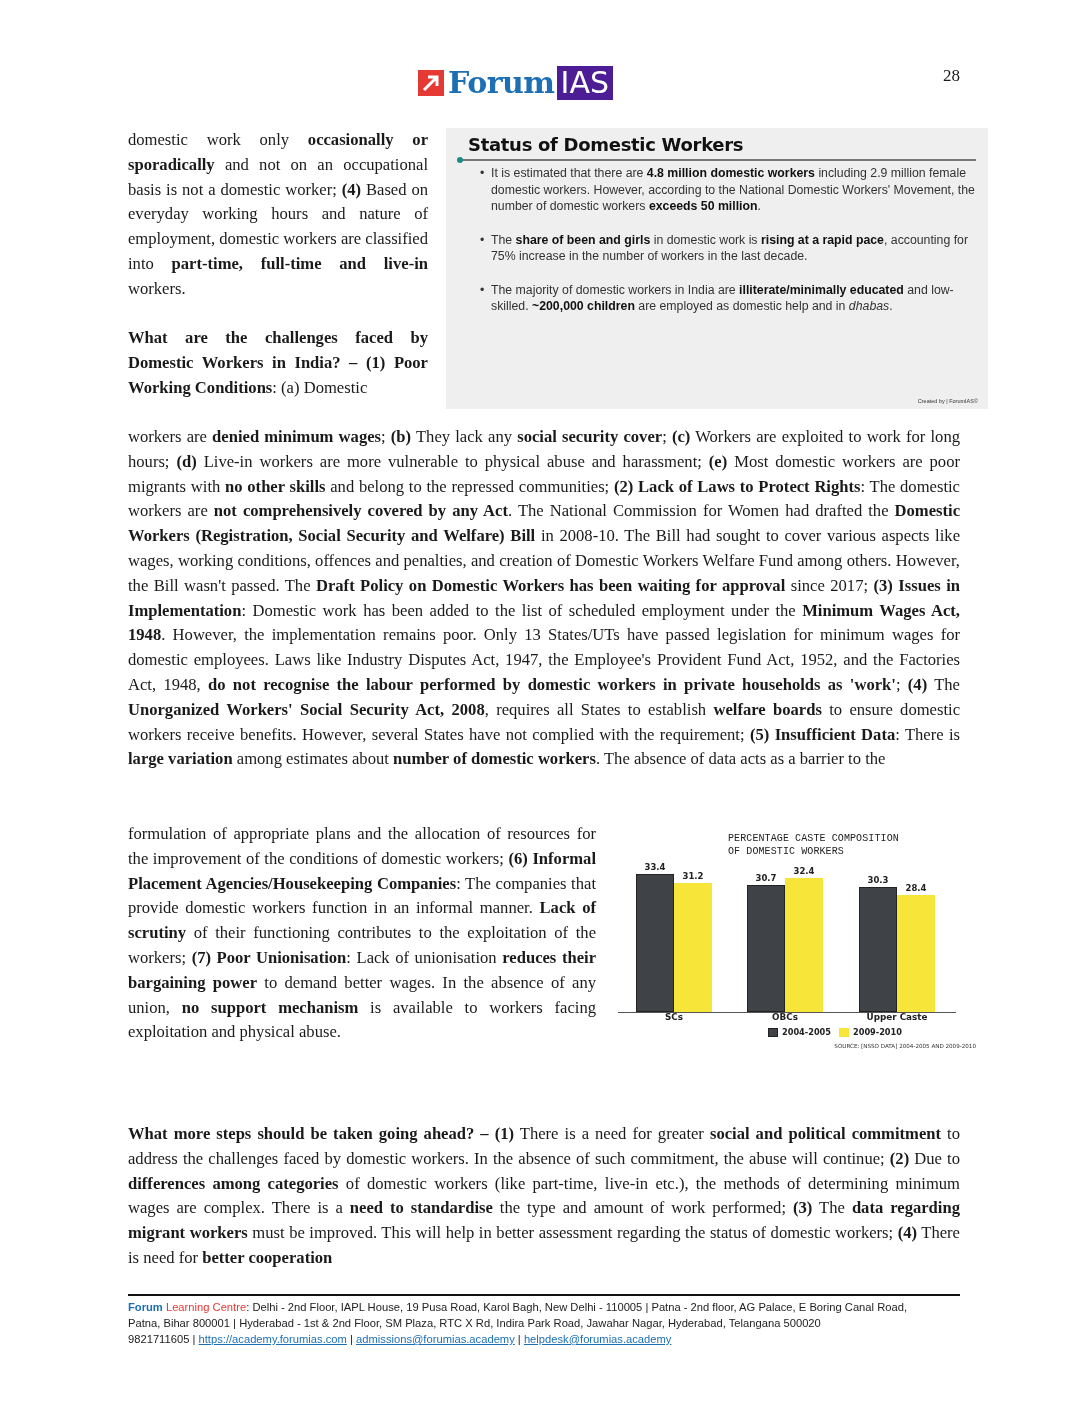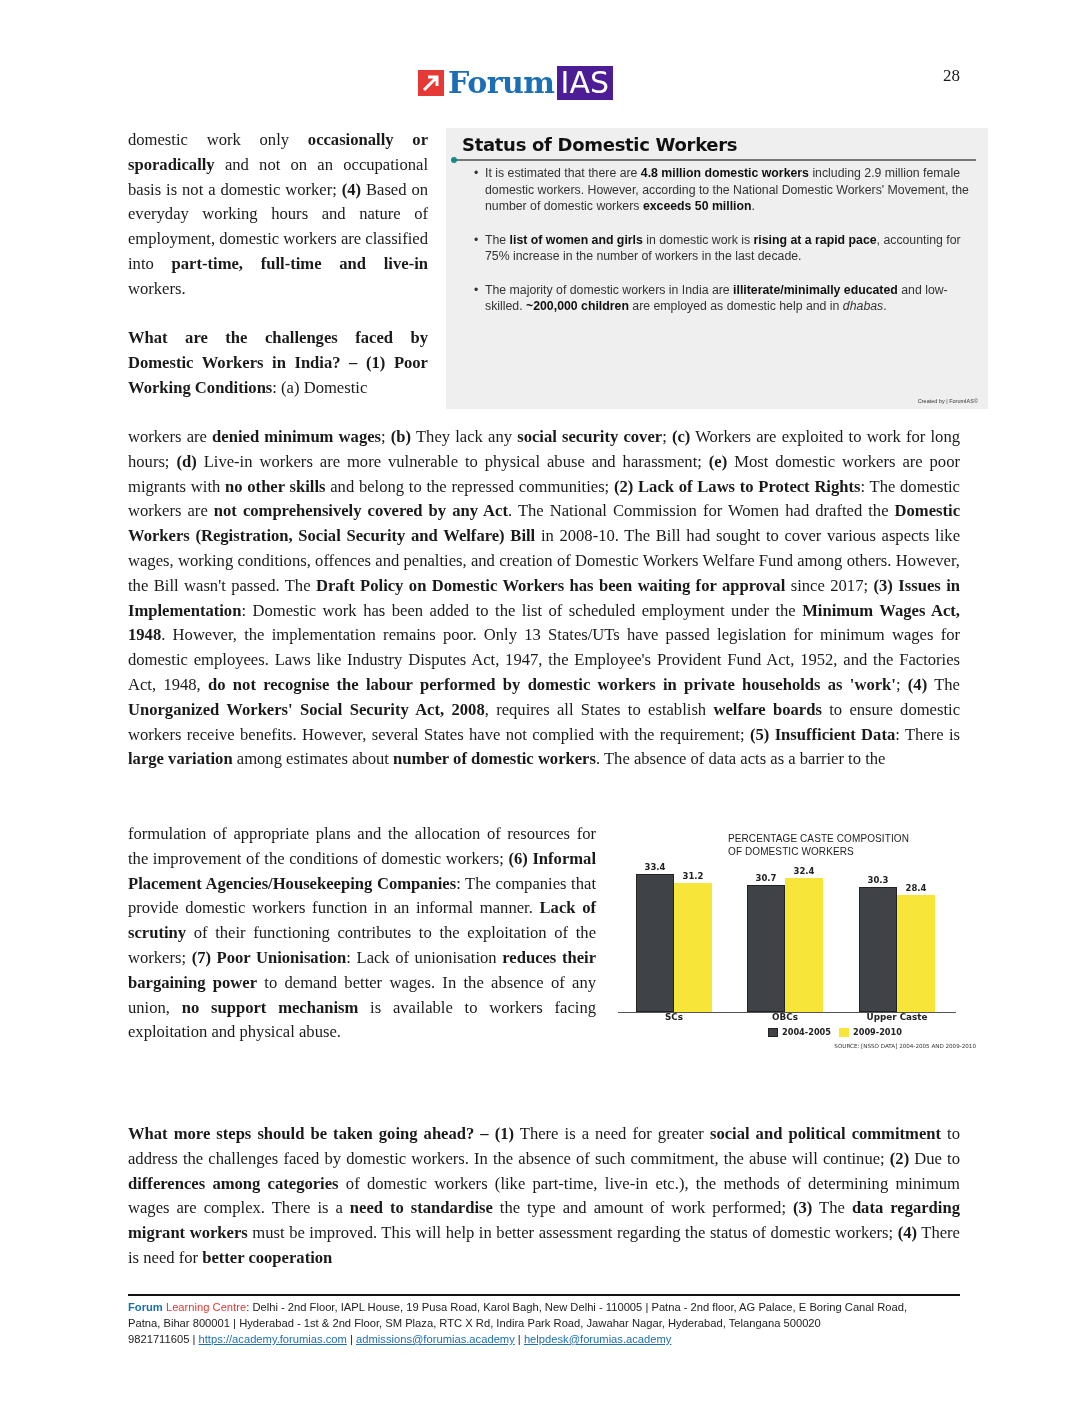--- a/index.html
+++ b/index.html
@@ -17,33 +17,33 @@
   
   .text { font-family: "Liberation Serif", serif; font-size: 16.6px; line-height: 24.8px; text-align: justify; color: #1a1a1a; }
   .text b { font-weight: bold; }
   .col-left-top { position: absolute; left: 128px; top: 128px; width: 300px; }
   .full-1 { position: absolute; left: 128px; top: 425px; width: 832px; }
   .col-left-mid { position: absolute; left: 128px; top: 822px; width: 468px; }
   .full-2 { position: absolute; left: 128px; top: 1122px; width: 832px; }
   .gap { height: 24.8px; }
 
   
-  .info-box { position: absolute; left: 446px; top: 128px; width: 542px; height: 281px; background: #efefef; padding: 6px 12px 0 10px; }
+  .info-box { position: absolute; left: 446px; top: 128px; width: 542px; height: 281px; background: #efefef; padding: 6px 12px 0 16px; }
   .info-title { font-family: "DejaVu Sans", sans-serif; font-weight: bold; font-size: 18px; color: #111; letter-spacing: -0.3px; margin-left: 6px; }
   .info-rule { position: relative; height: 2px; background: #777; margin: 4px 0 4px 0; margin-left: -2px; }
   .info-rule .dot { position: absolute; left: -3px; top: -2px; width: 6px; height: 6px; border-radius: 50%; background: #1a8a86; }
   .info-list { list-style: none; padding-left: 18px; }
   .info-list li { font-family: "Liberation Sans", sans-serif; font-size: 12.3px; line-height: 16.5px; color: #333; position: relative; padding-left: 11px; margin-bottom: 17px; }
   .info-list li::before { content: "•"; position: absolute; left: 0; top: 0; }
   .info-list li b { color: #111; }
   .info-credit { position: absolute; right: 10px; bottom: 5px; font-family: "Liberation Sans", sans-serif; font-size: 5.5px; color: #333; }
 
   
   .chart { position: absolute; left: 616px; top: 828px; width: 366px; height: 230px; }
-  .chart-title { position: absolute; left: 112px; top: 4px; font-family: Liberation Sans, sans-serif; font-size: 10px; line-height: 13px; color: #222; letter-spacing: 0.1px; }
+  .chart-title { position: absolute; left: 112px; top: 4px; font-family: Liberation Mono, monospace; font-size: 10px; line-height: 13px; color: #222; letter-spacing: 0.1px; }
   .chart-axis { position: absolute; left: 2px; top: 184px; width: 338px; height: 1px; background: #555; }
   .bar { position: absolute; bottom: 46px; width: 38px; }
   .bar.s1 { background: #3f4347; border: 1px solid #222; }
   .bar.s2 { background: #f8e53a; }
   .bar-label { position: absolute; font-family: "DejaVu Sans", sans-serif; font-size: 8.5px; font-weight: bold; color: #222; width: 38px; text-align: center; }
   .cat-label { position: absolute; top: 184px; font-family: "DejaVu Sans", sans-serif; font-size: 8.8px; font-weight: bold; color: #222; text-align: center; width: 100px; }
   .legend { position: absolute; top: 199px; left: 112px; display: flex; align-items: center; font-family: "DejaVu Sans", sans-serif; font-size: 8.2px; font-weight: bold; color: #222; padding-left: 40px; }
   .legend .sw { width: 10px; height: 9px; margin-right: 4px; }
   .legend .sw.s1 { background: #3f4347; border: 1px solid #222; }
   .legend .sw.s2 { background: #f8e53a; margin-left: 8px; }
@@ -76,21 +76,21 @@
   <p><b>What are the challenges faced by Domestic Workers in India? – (1) Poor Working Conditions</b><span>: (a) Domestic</span></p>
 </div>
 
 <div class="info-box">
   <div class="info-title">Status of Domestic Workers</div>
   <div class="info-rule">
       <span class="dot"></span>
     </div>
   <ul class="info-list">
     <li><span>It is estimated that there are </span><b>4.8 million domestic workers</b><span> including 2.9 million female domestic workers. However, according to the National Domestic Workers' Movement, the number of domestic workers </span><b>exceeds 50 million</b><span>.</span></li>
-    <li><span>The </span><b>list of women and girls</b><span> in domestic work is </span><b>rising at a rapid pace</b><span>, accounting for 75% increase in the number of workers in the last decade.</span></li>
+    <li><span>The </span><b>share of been and girls</b><span> in domestic work is </span><b>rising at a rapid pace</b><span>, accounting for 75% increase in the number of workers in the last decade.</span></li>
     <li><span>The majority of domestic workers in India are </span><b>illiterate/minimally educated</b><span> and low-skilled. </span><b>~200,000 children</b><span> are employed as domestic help and in </span><i>dhabas</i><span>.</span></li>
   </ul>
   <div class="info-credit">Created by | ForumIAS©</div>
 </div>
 
 <div class="text full-1">
   <p><span>workers are </span><b>denied minimum wages</b><span>; </span><b>(b)</b><span> They lack any </span><b>social security cover</b><span>; </span><b>(c)</b><span> Workers are exploited to work for long hours; </span><b>(d)</b><span> Live-in workers are more vulnerable to physical abuse and harassment; </span><b>(e)</b><span> Most domestic workers are poor migrants with </span><b>no other skills</b><span> and belong to the repressed communities; </span><b>(2) Lack of Laws to Protect Rights</b><span>: The domestic workers are </span><b>not comprehensively covered by any Act</b><span>. The National Commission for Women had drafted the </span><b>Domestic Workers (Registration, Social Security and Welfare) Bill</b><span> in 2008-10. The Bill had sought to cover various aspects like wages, working conditions, offences and penalties, and creation of Domestic Workers Welfare Fund among others. However, the Bill wasn't passed. The </span><b>Draft Policy on Domestic Workers has been waiting for approval</b><span> since 2017; </span><b>(3) Issues in Implementation</b><span>: Domestic work has been added to the list of scheduled employment under the </span><b>Minimum Wages Act, 1948</b><span>. However, the implementation remains poor. Only 13 States/UTs have passed legislation for minimum wages for domestic employees. Laws like Industry Disputes Act, 1947, the Employee's Provident Fund Act, 1952, and the Factories Act, 1948, </span><b>do not recognise the labour performed by domestic workers in private households as 'work'</b><span>; </span><b>(4)</b><span> The </span><b>Unorganized Workers' Social Security Act, 2008</b><span>, requires all States to establish </span><b>welfare boards</b><span> to ensure domestic workers receive benefits. However, several States have not complied with the requirement; </span><b>(5) Insufficient Data</b><span>: There is </span><b>large variation</b><span> among estimates about </span><b>number of domestic workers</b><span>. The absence of data acts as a barrier to the</span></p>
 </div>
 
 <div class="text col-left-mid">

